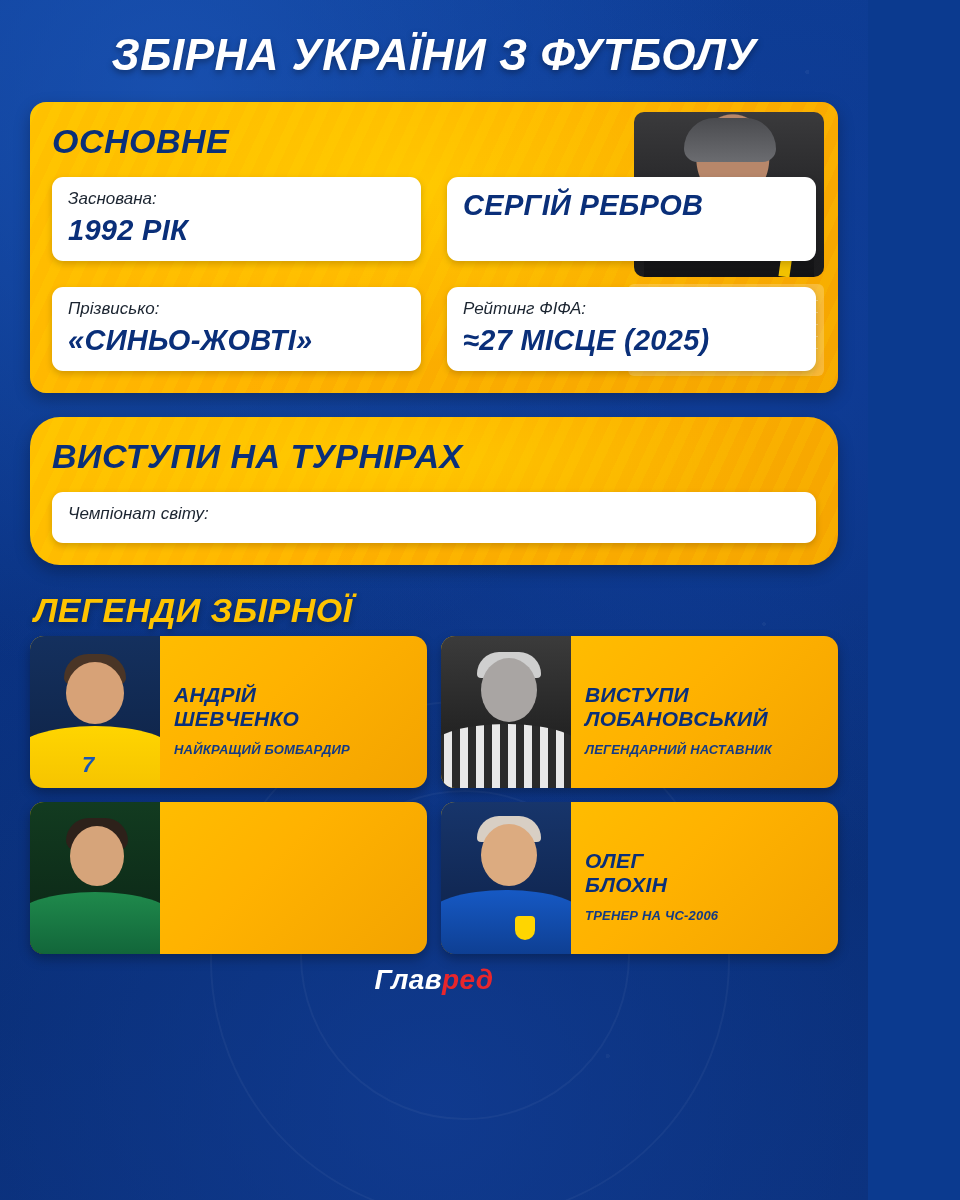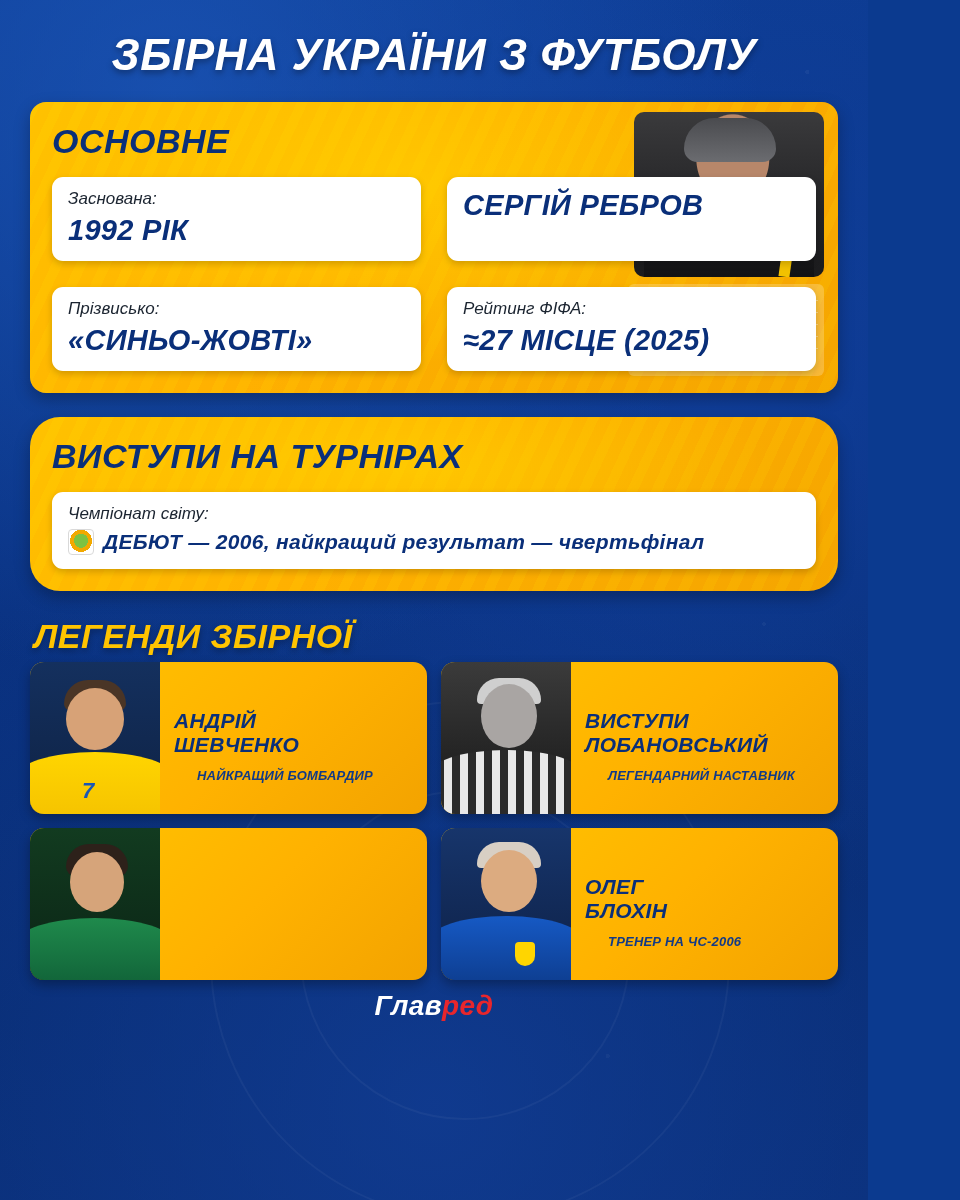--- a/index.html
+++ b/index.html
@@ -238,21 +238,20 @@
     font-weight: bold;
     line-height: 1.12;
     letter-spacing: 0.3px;
   }
   .legend-role {
     color: #123a86;
     font-size: 13px;
     font-weight: bold;
     margin-top: 12px;
     letter-spacing: 0.2px;
-    margin-left: 23px;
   }
 
   
   .ph { position: absolute; inset: 0; }
   .ph .head { position: absolute; border-radius: 50%; }
   .ph .body { position: absolute; left: -10%; bottom: 0; width: 120%; border-radius: 50% 50% 0 0 / 40% 40% 0 0; }
 
   .ph-shev { background: linear-gradient(180deg, #14305e 0%, #0e2244 100%); }
   .ph-shev .head { left: 36px; top: 26px; width: 58px; height: 62px; background: #d7a277; }
   .ph-shev .hair { position:absolute; left: 34px; top: 18px; width: 62px; height: 30px; border-radius: 32px 32px 8px 8px; background:#4a3526; }
@@ -365,24 +364,20 @@
     </section>
 
     <section class="panel" style="margin-top:24px;border-radius:30px;">
       <div class="panel-photo-wash"></div>
 
       <h2 class="panel-title">ВИСТУПИ НА ТУРНІРАХ</h2>
 
       <div class="grid-2">
         <div class="card full">
           <div class="card-label">Чемпіонат світу:</div>
-          <div class="tournament-line">
-            <span class="tlogo wc2006"></span>
-            <span class="card-value">ДЕБЮТ — 2006, найкращий результат — чвертьфінал</span>
-          </div>
         </div>
 
       </div>
     </section>
 
     <h2 class="legends-title">ЛЕГЕНДИ ЗБІРНОЇ</h2>
 
     <div class="legends-grid">
 
       <div class="legend-card">

